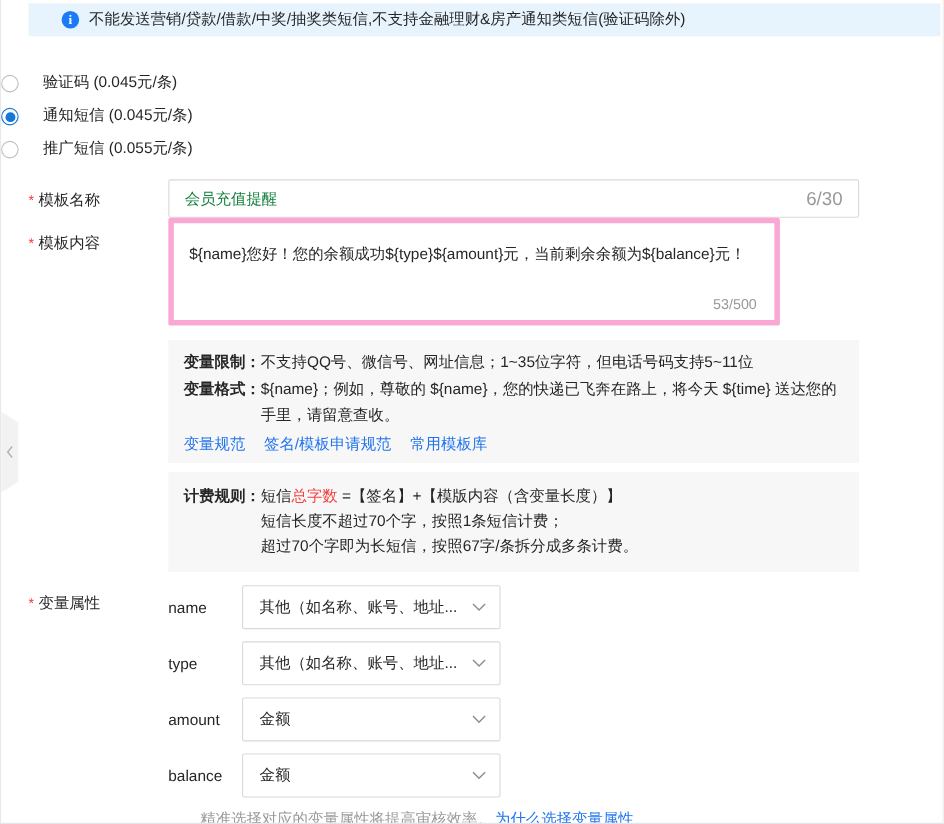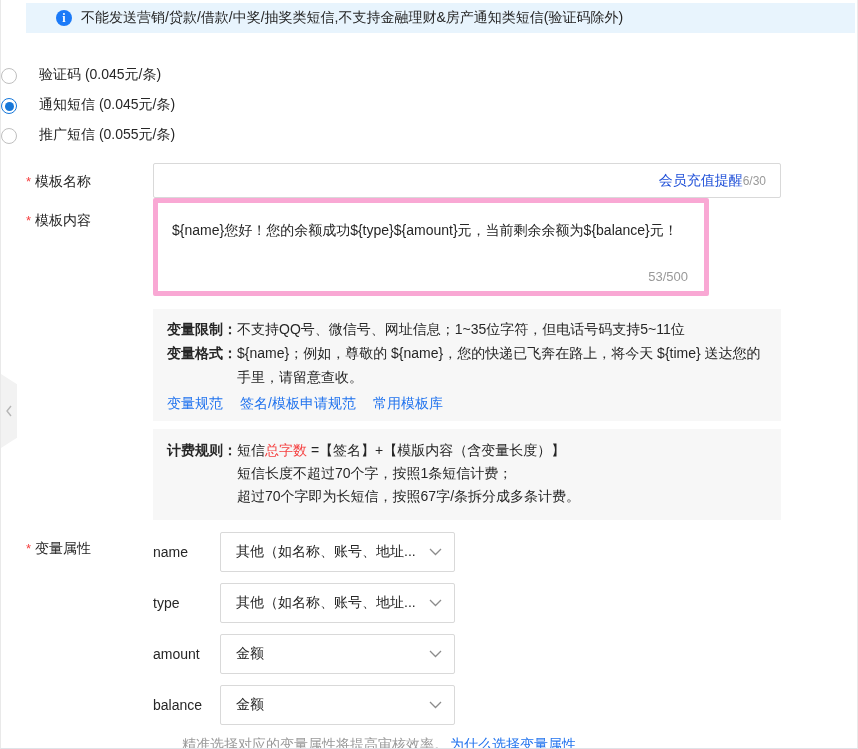--- a/index.html
+++ b/index.html
@@ -93,25 +93,24 @@
     width: 628px; height: 35px;
     border: 1px solid #d9d9d9;
     border-radius: 2px;
     display: flex; align-items: center;
     padding: 0 14px;
     background: #fff;
   }
   .text-input-wrap input {
     flex: 1;
     border: none; outline: none;
-    font: inherit; color: #1d4ed8;
+    font: inherit; color: #15803d;
     background: transparent;
-    text-align: right;
-  }
-  .char-counter { color: #999; font-size: 12px; flex-shrink: 0; }
+  }
+  .char-counter { color: #999; font-size: 17px; flex-shrink: 0; }
   
   .row-content { }
   .textarea-wrap {
     position: relative;
     width: 556px; height: 98px;
     border: 5px solid #f9a8d4;
     border-radius: 2px;
     padding: 16px 14px;
     background: #fff;
   }

